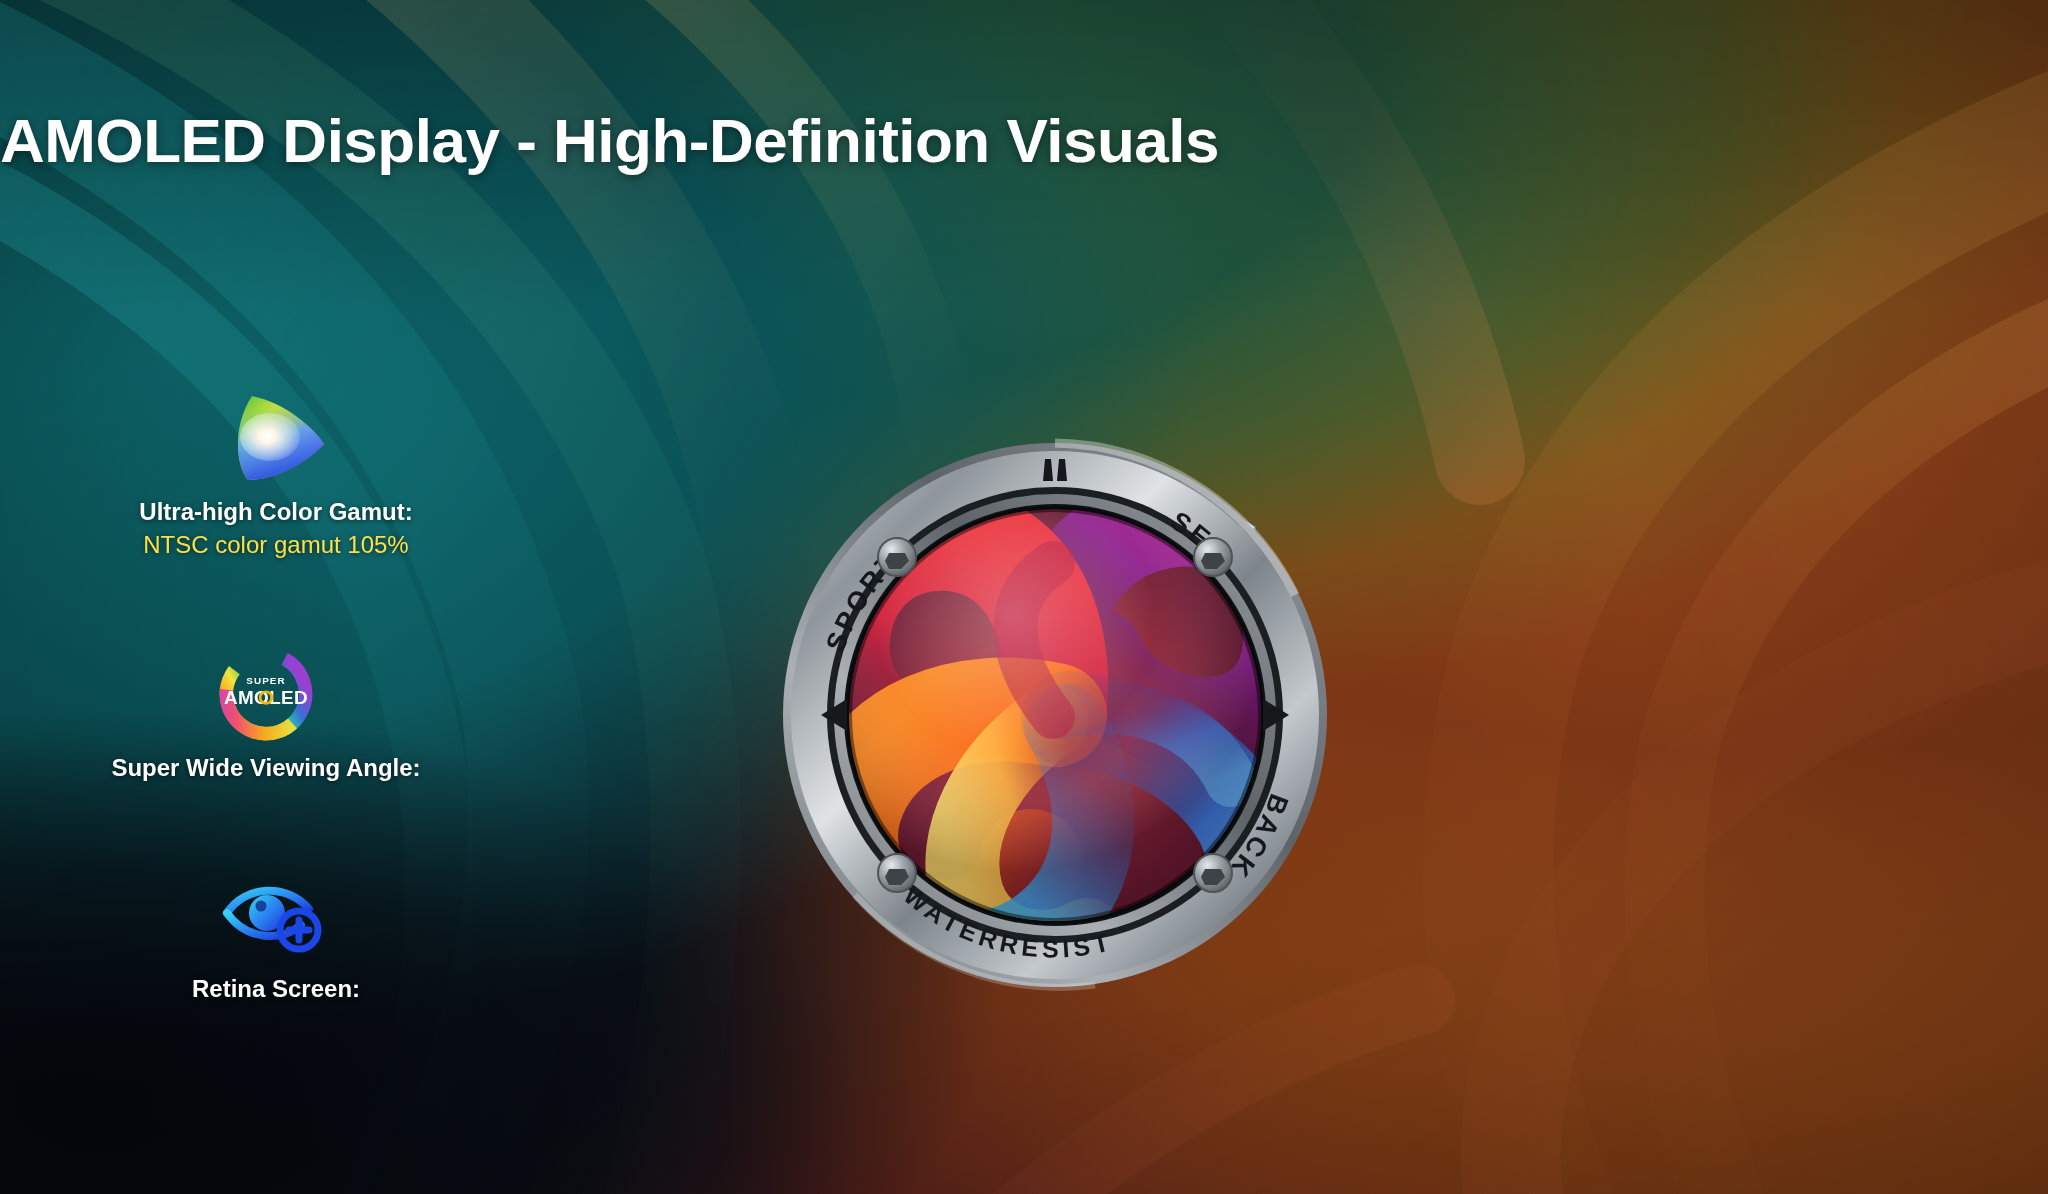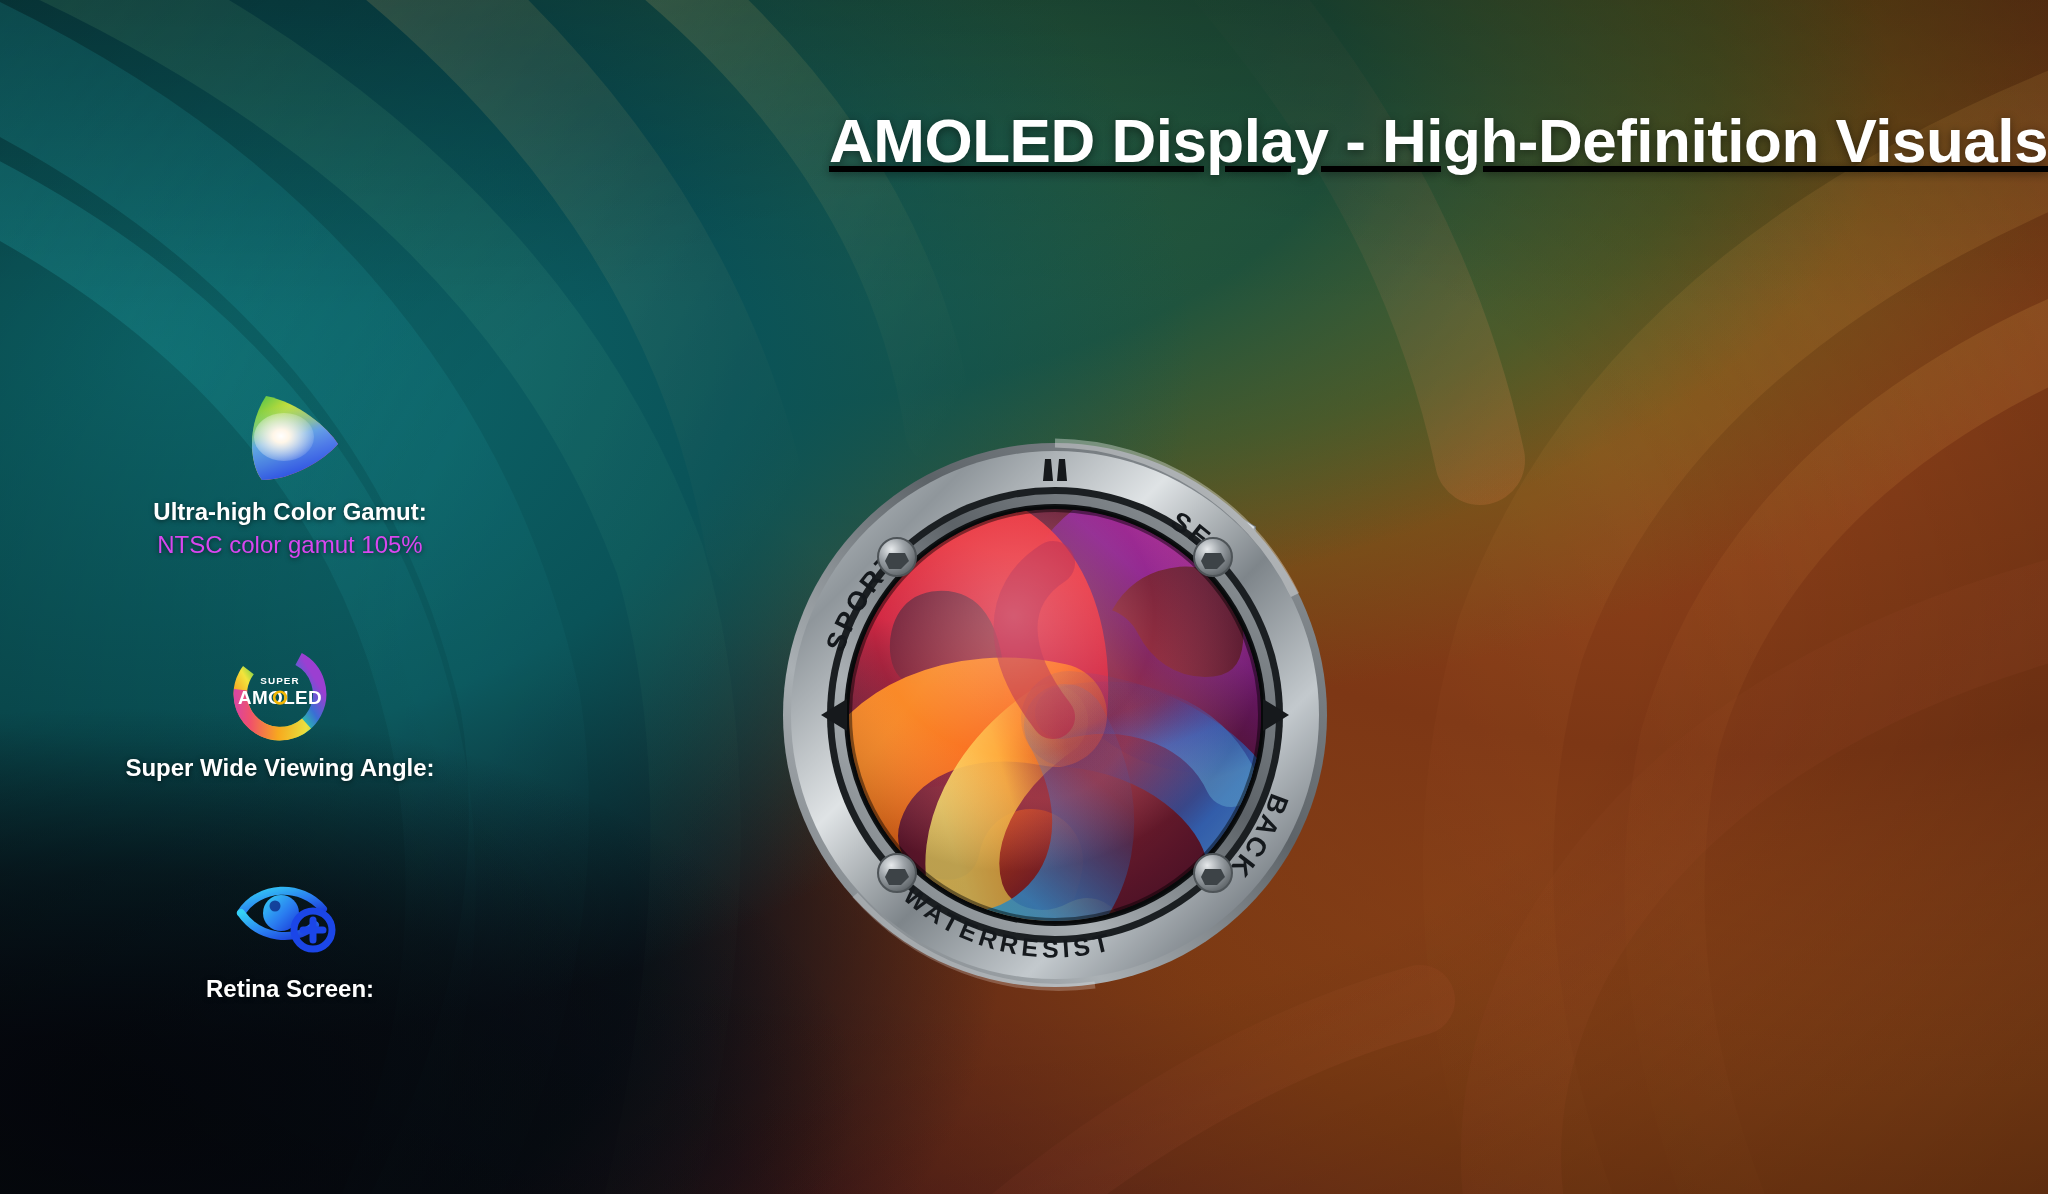--- a/index.html
+++ b/index.html
@@ -51,23 +51,22 @@
   .bg-topfade {
     background: linear-gradient(180deg, rgba(0,0,0,.18) 0%, rgba(0,0,0,0) 26%);
   }
 
   
   .header {
     position: absolute;
     top: 108px;
     left: 0;
     right: 0;
-    text-align: right;
+    text-align: left;
     z-index: 40;
-    text-decoration: underline;
   }
   .headline {
     margin: 0;
     font-size: 62px;
     font-weight: 700;
     letter-spacing: -0.5px;
     color: #ffffff;
     text-shadow: 0 2px 10px rgba(0,0,0,.45);
     line-height: 1.05;
   }
@@ -77,21 +76,21 @@
     font-size: 28px;
     line-height: 1.45;
     font-weight: 400;
     color: #f4f2ef;
     text-shadow: 0 1px 6px rgba(0,0,0,.5);
   }
 
   
   .features {
     position: absolute;
-    left: 70px;
+    left: 56px;
     top: 390px;
     width: 430px;
     z-index: 40;
   }
   .feature {
     margin-bottom: 84px;
     text-align: center;
   }
   .feature:last-child { margin-bottom: 0; }
 
@@ -107,21 +106,21 @@
     font-size: 24px;
     font-weight: 700;
     color: #ffffff;
     text-shadow: 0 1px 5px rgba(0,0,0,.6);
     line-height: 1.3;
   }
   .feature .fdesc {
     display: block;
     font-size: 24px;
     font-weight: 400;
-    color: #d946ef;
+    color: #fde047;
     text-shadow: 0 1px 5px rgba(0,0,0,.6);
     line-height: 1.35;
     margin-top: 2px;
   }
 
   
   .feature-gamut  { margin-left: 10px; }
   .feature-angle  { margin-left: -10px; }
   .feature-retina { margin-left: 10px; }
 

